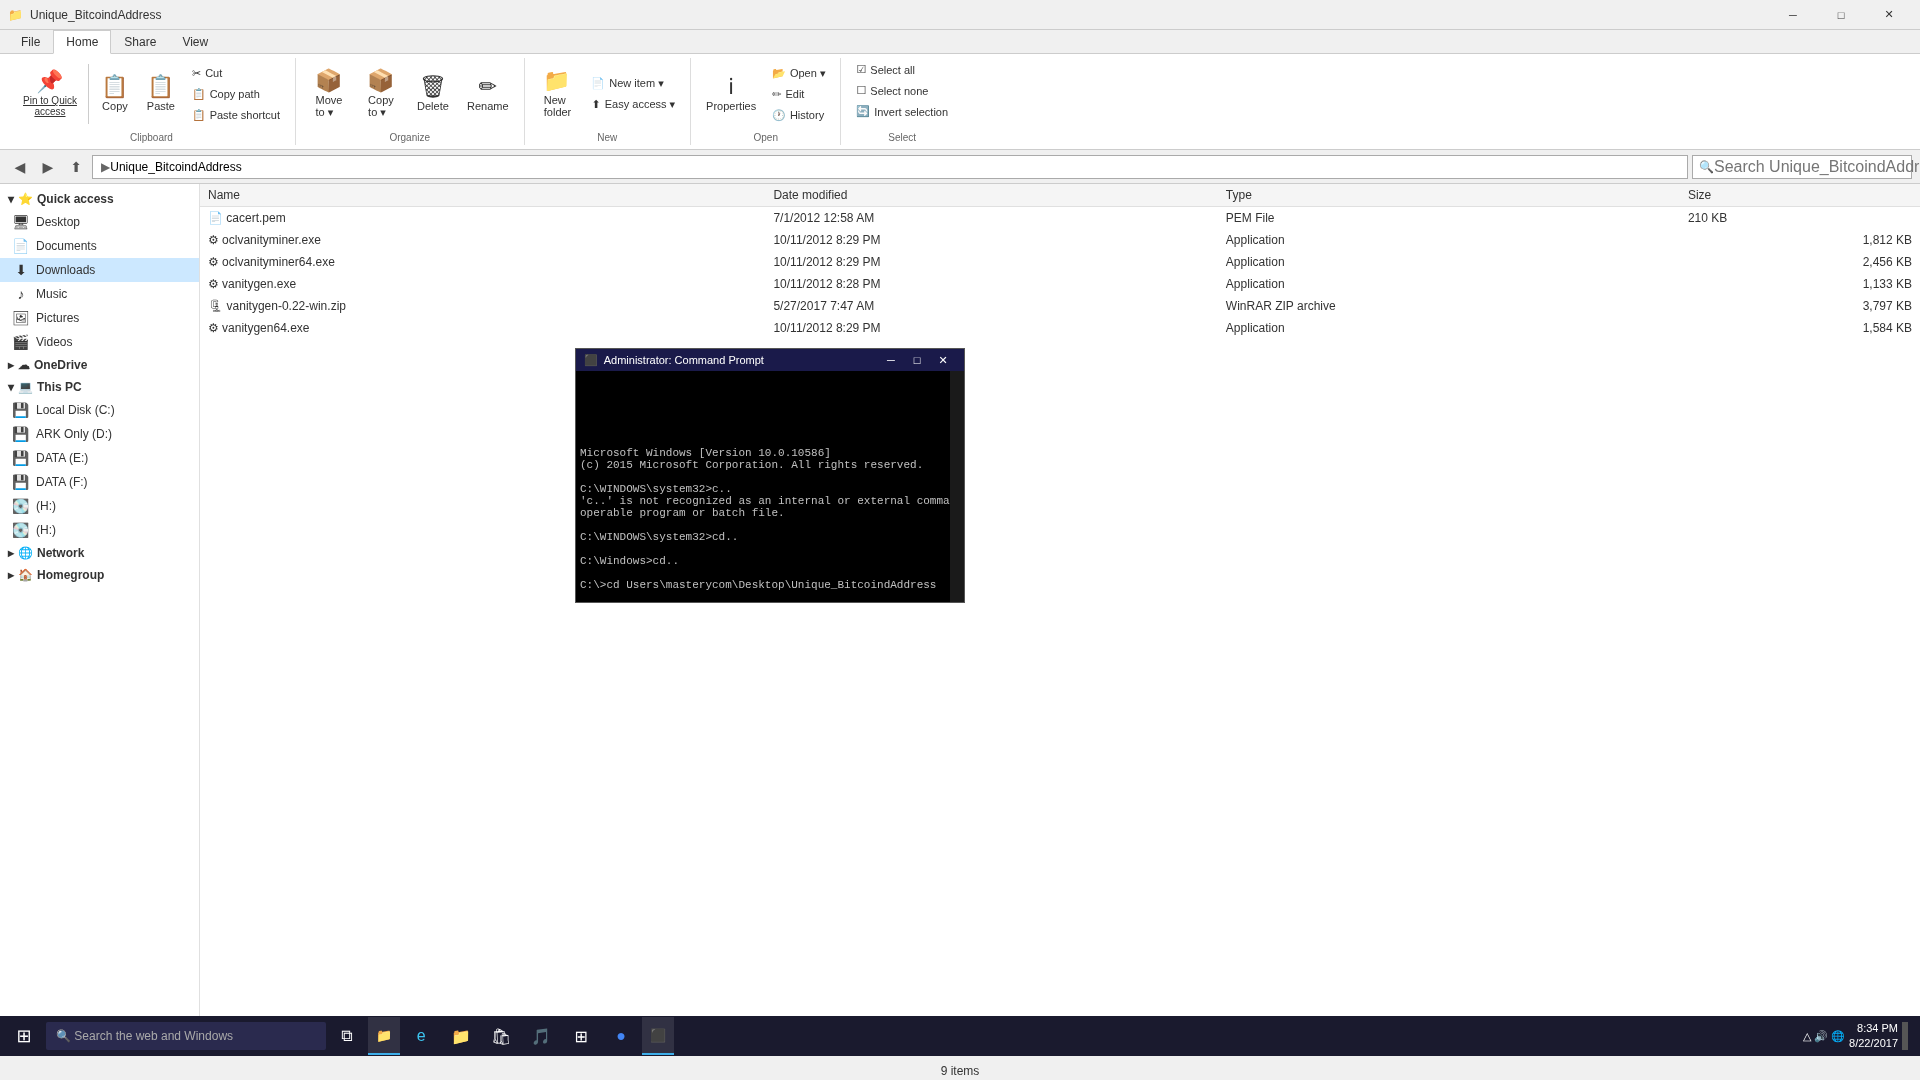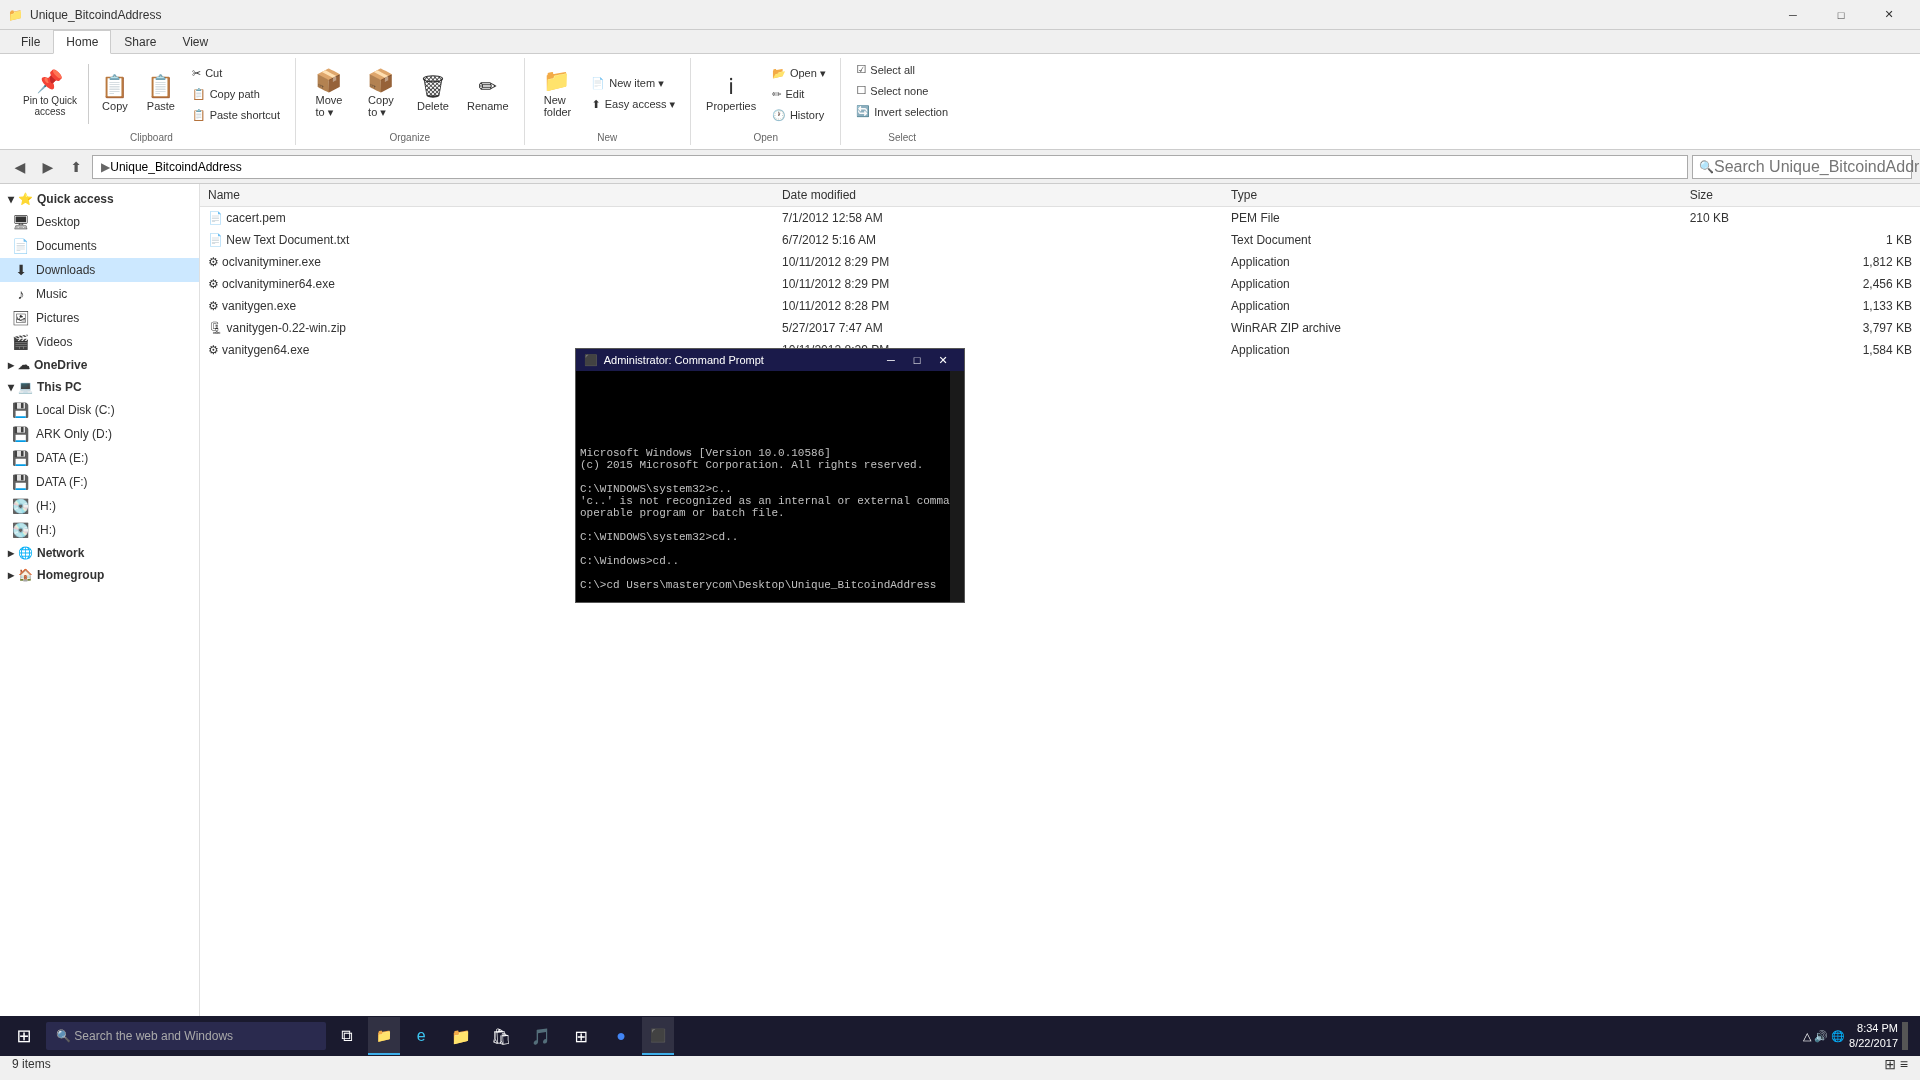--- a/index.html
+++ b/index.html
@@ -199,20 +199,21 @@
       border-top: 1px solid #ccc;
       display: flex;
       align-items: center;
       padding: 16px 12px;
       font-size: 12px;
       color: #333;
       position: absolute;
       bottom: 0;
       left: 0;
       right: 0;
+      flex-direction: column;
     }
 
     
     .taskbar {
       position: absolute;
       bottom: 24px;
       left: 0;
       right: 0;
       height: 40px;
       background: #1a1a2e;
@@ -312,21 +313,21 @@
   <div class="ribbon-tab">Share</div>
   <div class="ribbon-tab">View</div>
 </div>
 
 <div class="ribbon-content">
 
   <div class="ribbon-group">
     <div class="ribbon-buttons">
       <div class="ribbon-btn">
         <div class="ribbon-btn-icon">📌</div>
-        <div style="font-size:10px;text-align:center;">Pin to Quick<br>access</div>
+        <div style="font-size:10px;text-align:center;text-decoration:underline;">Pin to Quick<br>access</div>
       </div>
       <div class="divider"></div>
       <div style="display:flex;flex-direction:column;gap:2px;">
         <div class="ribbon-btn" style="height:60px;min-width:44px;">
           <div class="ribbon-btn-icon">📋</div>
           <div>Copy</div>
         </div>
       </div>
       <div style="display:flex;flex-direction:column;gap:2px;">
         <div class="ribbon-btn" style="height:60px;min-width:44px;">
@@ -505,26 +506,20 @@
           <th>Type</th>
           <th>Size</th>
         </tr>
       </thead>
       <tbody id="file-tbody">
           <tr>
     <td><span>📄</span> cacert.pem</td>
     <td>7/1/2012 12:58 AM</td>
     <td>PEM File</td>
     <td style="">210 KB</td>
-  </tr>
-          <tr>
-    <td><span>📄</span> New Text Document.txt</td>
-    <td>6/7/2012 5:16 AM</td>
-    <td>Text Document</td>
-    <td style="text-align:right;">1 KB</td>
   </tr>
           <tr>
     <td><span>⚙</span> oclvanityminer.exe</td>
     <td>10/11/2012 8:29 PM</td>
     <td>Application</td>
     <td style="text-align:right;">1,812 KB</td>
   </tr>
           <tr>
     <td><span>⚙</span> oclvanityminer64.exe</td>
     <td>10/11/2012 8:29 PM</td>

